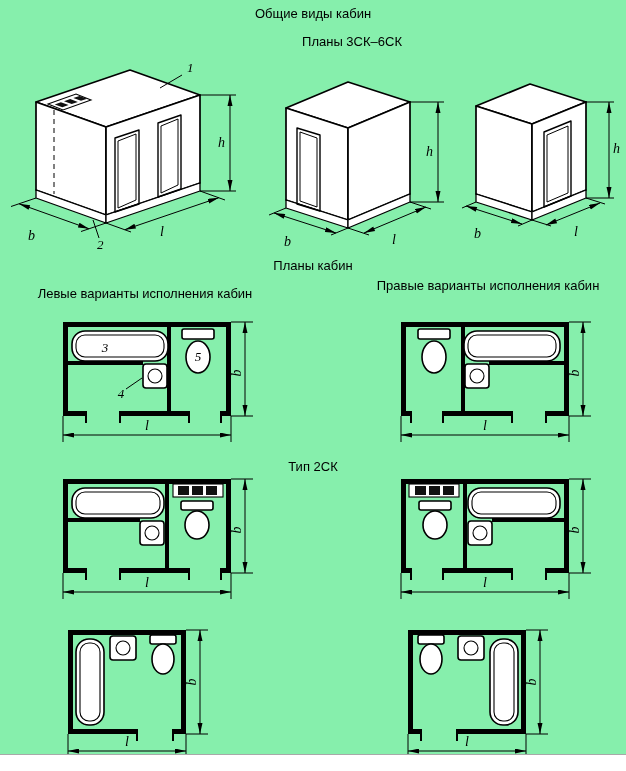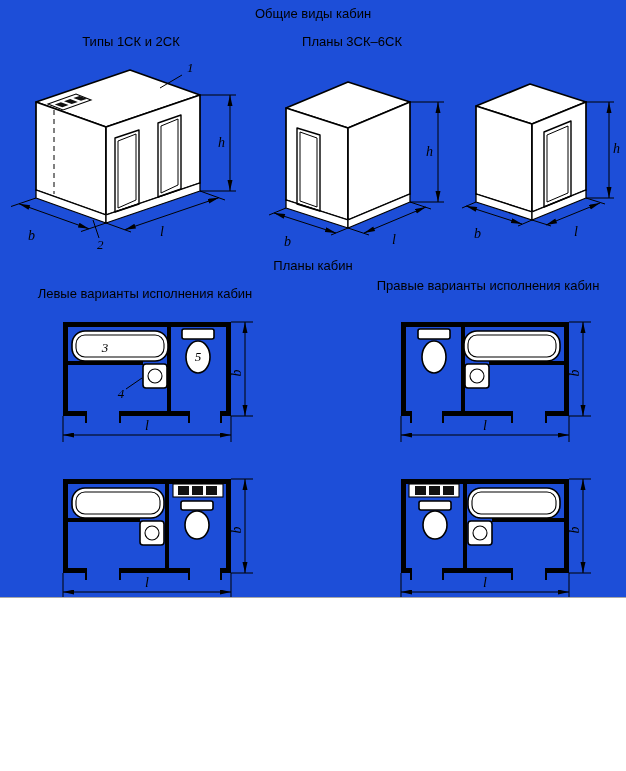--- a/index.html
+++ b/index.html
@@ -1,18 +1,18 @@
 <!DOCTYPE html>
 <html><head>
 <meta charset="utf-8">
 <style>
   *{margin:0;padding:0;box-sizing:border-box}
   html,body{background:#fff}
   body{font-family:"Liberation Sans",sans-serif;color:#000}
-  .page{position:relative;width:626px;height:598px;background:#1d4ed8;overflow:hidden}
+  .page{position:relative;width:626px;height:755px;background:#86efac;overflow:hidden}
   .lbl{position:absolute;font-size:13px;line-height:16px;text-align:center;white-space:nowrap}
   .lbl.wide{left:0;width:626px}
   svg.draw{position:absolute;overflow:visible}
   .face{fill:#fff;stroke:#000;stroke-width:1.7;stroke-linejoin:round}
   .basepart{fill:#fff;stroke:#000;stroke-width:1.3;stroke-linejoin:round}
   .doorline{fill:none;stroke:#000;stroke-width:1.4;stroke-linejoin:round}
   .doorline2{fill:none;stroke:#000;stroke-width:1;stroke-linejoin:round}
   .grille{fill:#fff;stroke:#000;stroke-width:1.1}
   .cell{fill:#111;stroke:none}
   .hiddenedge{stroke:#000;stroke-width:1;stroke-dasharray:5 4;fill:none}
@@ -144,21 +144,20 @@
         <text class="dimtext" x="136" y="58" text-anchor="middle" transform="rotate(-90 136 58)">b</text>
         <line class="ext" x1="8" y1="110" x2="8" y2="134"></line>
         <line class="ext" x1="126" y1="110" x2="126" y2="134"></line>
         <line class="dim" x1="8" y1="127" x2="126" y2="127" marker-start="url(#arrS)" marker-end="url(#arrE)"></line>
         <text class="dimtext" x="67" y="122" text-anchor="middle">l</text>
       </g>
     </defs>
   </svg>
 
   <div class="lbl wide" style="top:6px">Общие виды кабин</div>
-  <div class="lbl" style="left:36px;top:34px;width:190px">Типы 1СК и 2СК</div>
   <div class="lbl" style="left:262px;top:34px;width:180px">Планы 3СК–6СК</div>
 
   <svg class="draw" style="left:8px;top:50px" width="235" height="210" viewBox="0 0 235 210">
     <polygon class="face" points="28,52 122,20 192,45 98,77"></polygon>
     <polygon class="face" points="28,52 98,77 98,165 28,140"></polygon>
     <polygon class="face" points="98,77 192,45 192,133 98,165"></polygon>
     <polygon class="basepart" points="28,140 98,165 98,173 28,148"></polygon>
     <polygon class="basepart" points="98,165 192,133 192,141 98,173"></polygon>
     <line class="hiddenedge" x1="46" y1="60" x2="46" y2="144"></line>
     <g>
@@ -260,20 +259,21 @@
       <line class="ext" x1="124" y1="130" x2="152" y2="130"></line>
       <line class="dim" x1="147" y1="34" x2="147" y2="130" marker-start="url(#arrS)" marker-end="url(#arrE)"></line>
       <text class="dimtext" x="151" y="85">h</text>
     </g>
   </svg>
 
   <div class="lbl wide" style="top:258px">Планы кабин</div>
   <div class="lbl" style="left:15px;top:286px;width:260px">Левые варианты исполнения кабин</div>
   <div class="lbl" style="left:358px;top:278px;width:260px">Правые варианты исполнения кабин</div>
 
+  <div class="lbl wide" style="top:459px">Тип 2СК</div>
 
   <svg class="draw" style="left:55px;top:316px" width="200" height="132" viewBox="0 0 200 132">
     <use href="#room-1sk"></use>
     <use href="#dims-wide"></use>
     <text class="callout" x="50" y="36" text-anchor="middle">3</text>
     <line class="leader" x1="71" y1="73" x2="87" y2="62"></line>
     <text class="callout" x="66" y="82" text-anchor="middle">4</text>
     <text class="callout" x="143" y="45" text-anchor="middle">5</text>
   </svg>
   <svg class="draw" style="left:393px;top:316px" width="200" height="132" viewBox="0 0 200 132">

